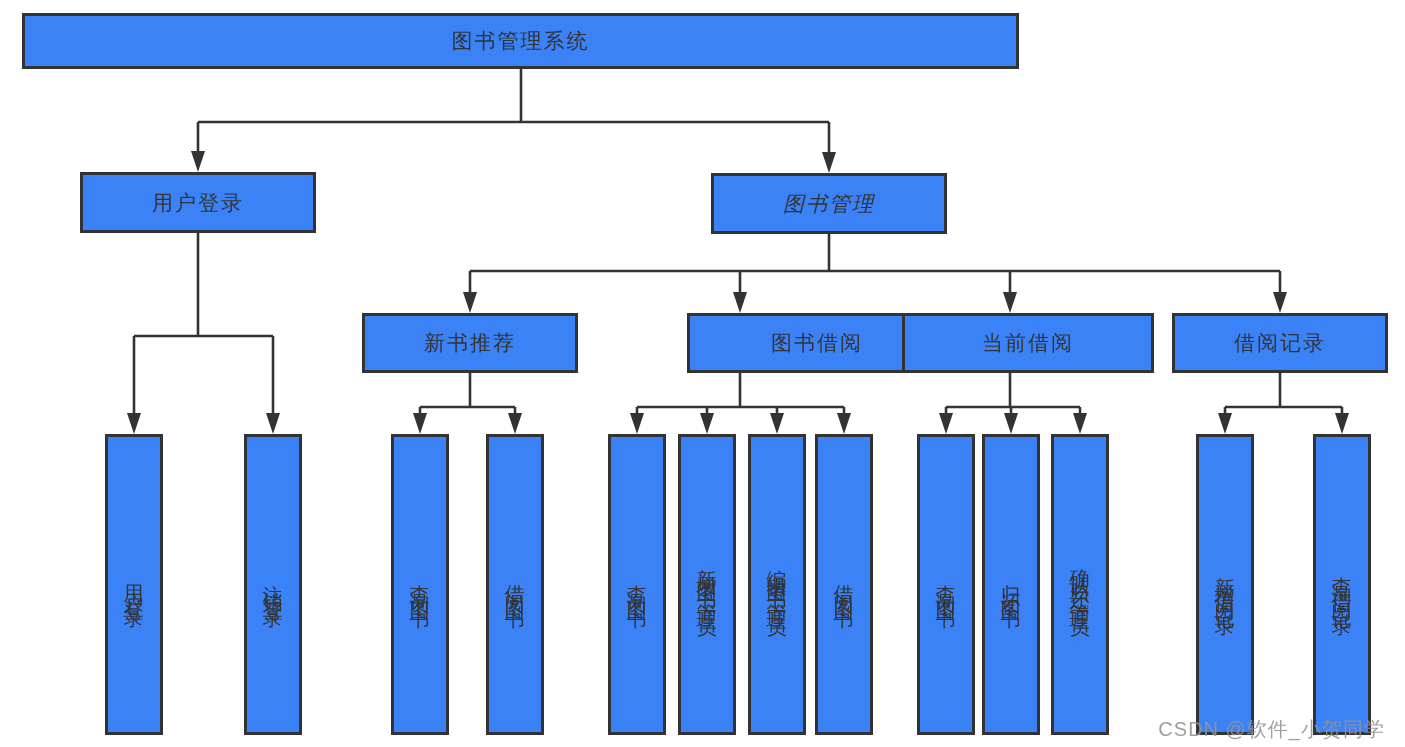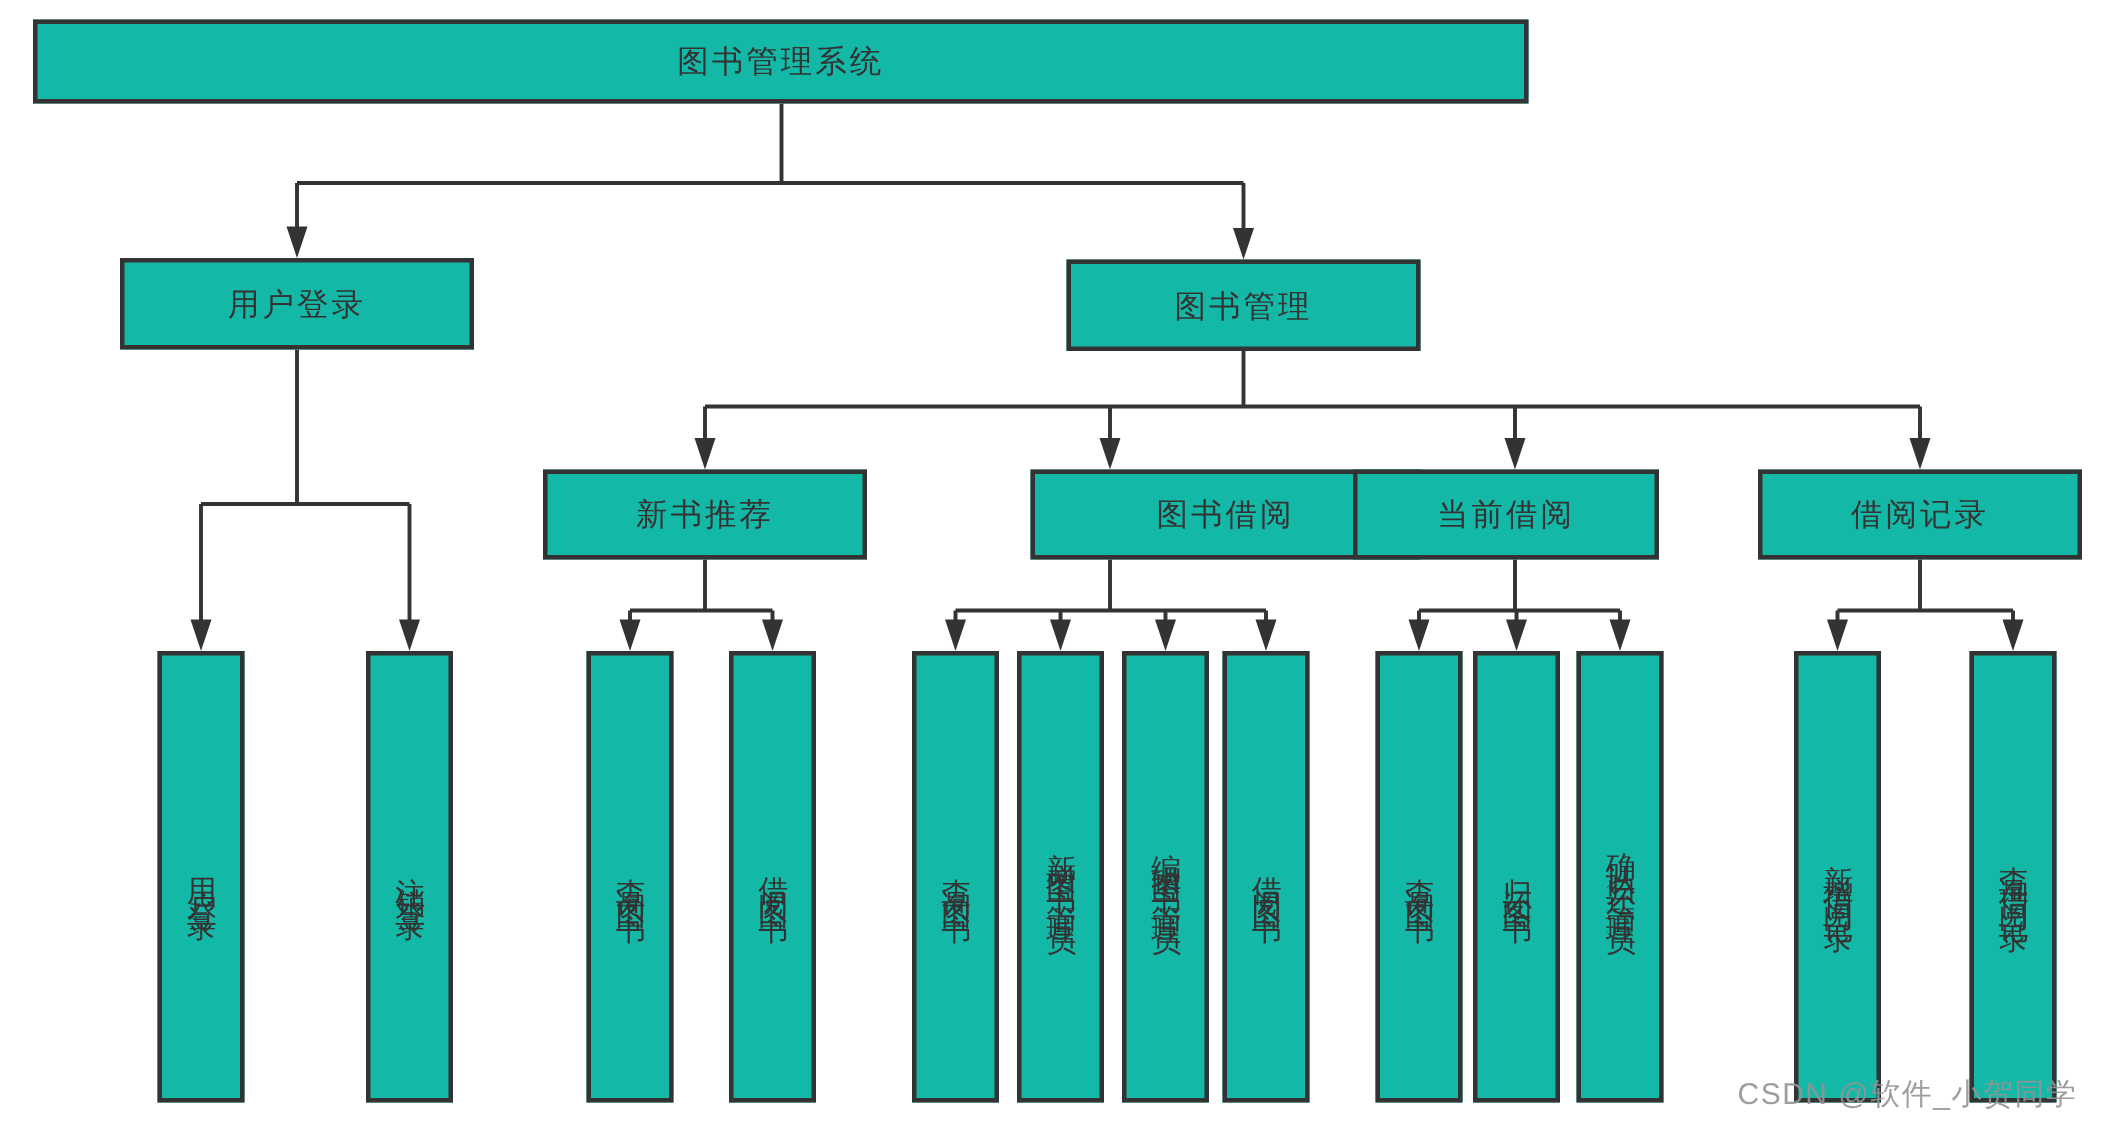--- a/index.html
+++ b/index.html
@@ -17,21 +17,21 @@
   }
   svg.connectors {
     position: absolute;
     left: 0; top: 0;
     width: 1405px;
     height: 747px;
   }
   .node {
     position: absolute;
     box-sizing: border-box;
-    background: #14b8a6;
+    background: #3b82f6;
     border: 3px solid #333333;
     display: flex;
     align-items: center;
     justify-content: center;
     color: #333333;
   }
   .node.h .label {
     font-size: 21px;
     letter-spacing: 2px;
     white-space: nowrap;
@@ -128,31 +128,31 @@
     </g>
   </svg>
 
   <div class="node h" style="left:22px; top:13px; width:997px; height:56px;">
     <span class="label">图书管理系统</span>
   </div>
 
   <div class="node h" style="left:80px; top:172px; width:236px; height:61px;">
     <span class="label">用户登录</span>
   </div>
-  <div class="node h" style="left:711px; top:173px; width:236px; height:61px;">
+  <div class="node h" style="left:711px; top:173px; width:236px; height:61px;font-style:italic;">
     <span class="label">图书管理</span>
   </div>
 
   <div class="node h" style="left:362px; top:313px; width:216px; height:60px;justify-content:center;">
     <span class="label">新书推荐</span>
   </div>
   <div class="node h" style="left:660px; top:313px; width:260px; height:60px;margin-left:27px;">
     <span class="label">图书借阅</span>
   </div>
-  <div class="node h" style="left:902px; top:313px; width:204px; height:60px;align-items:center;">
+  <div class="node h" style="left:902px; top:313px; width:252px; height:60px;align-items:center;">
     <span class="label">当前借阅</span>
   </div>
   <div class="node h" style="left:1172px; top:313px; width:216px; height:60px;">
     <span class="label">借阅记录</span>
   </div>
 
   <div class="node leaf" style="left:105px; top:434px; width:58px; height:301px;">
     <span class="label">用户登录</span>
   </div>
   <div class="node leaf" style="left:244px; top:434px; width:58px; height:301px;">

